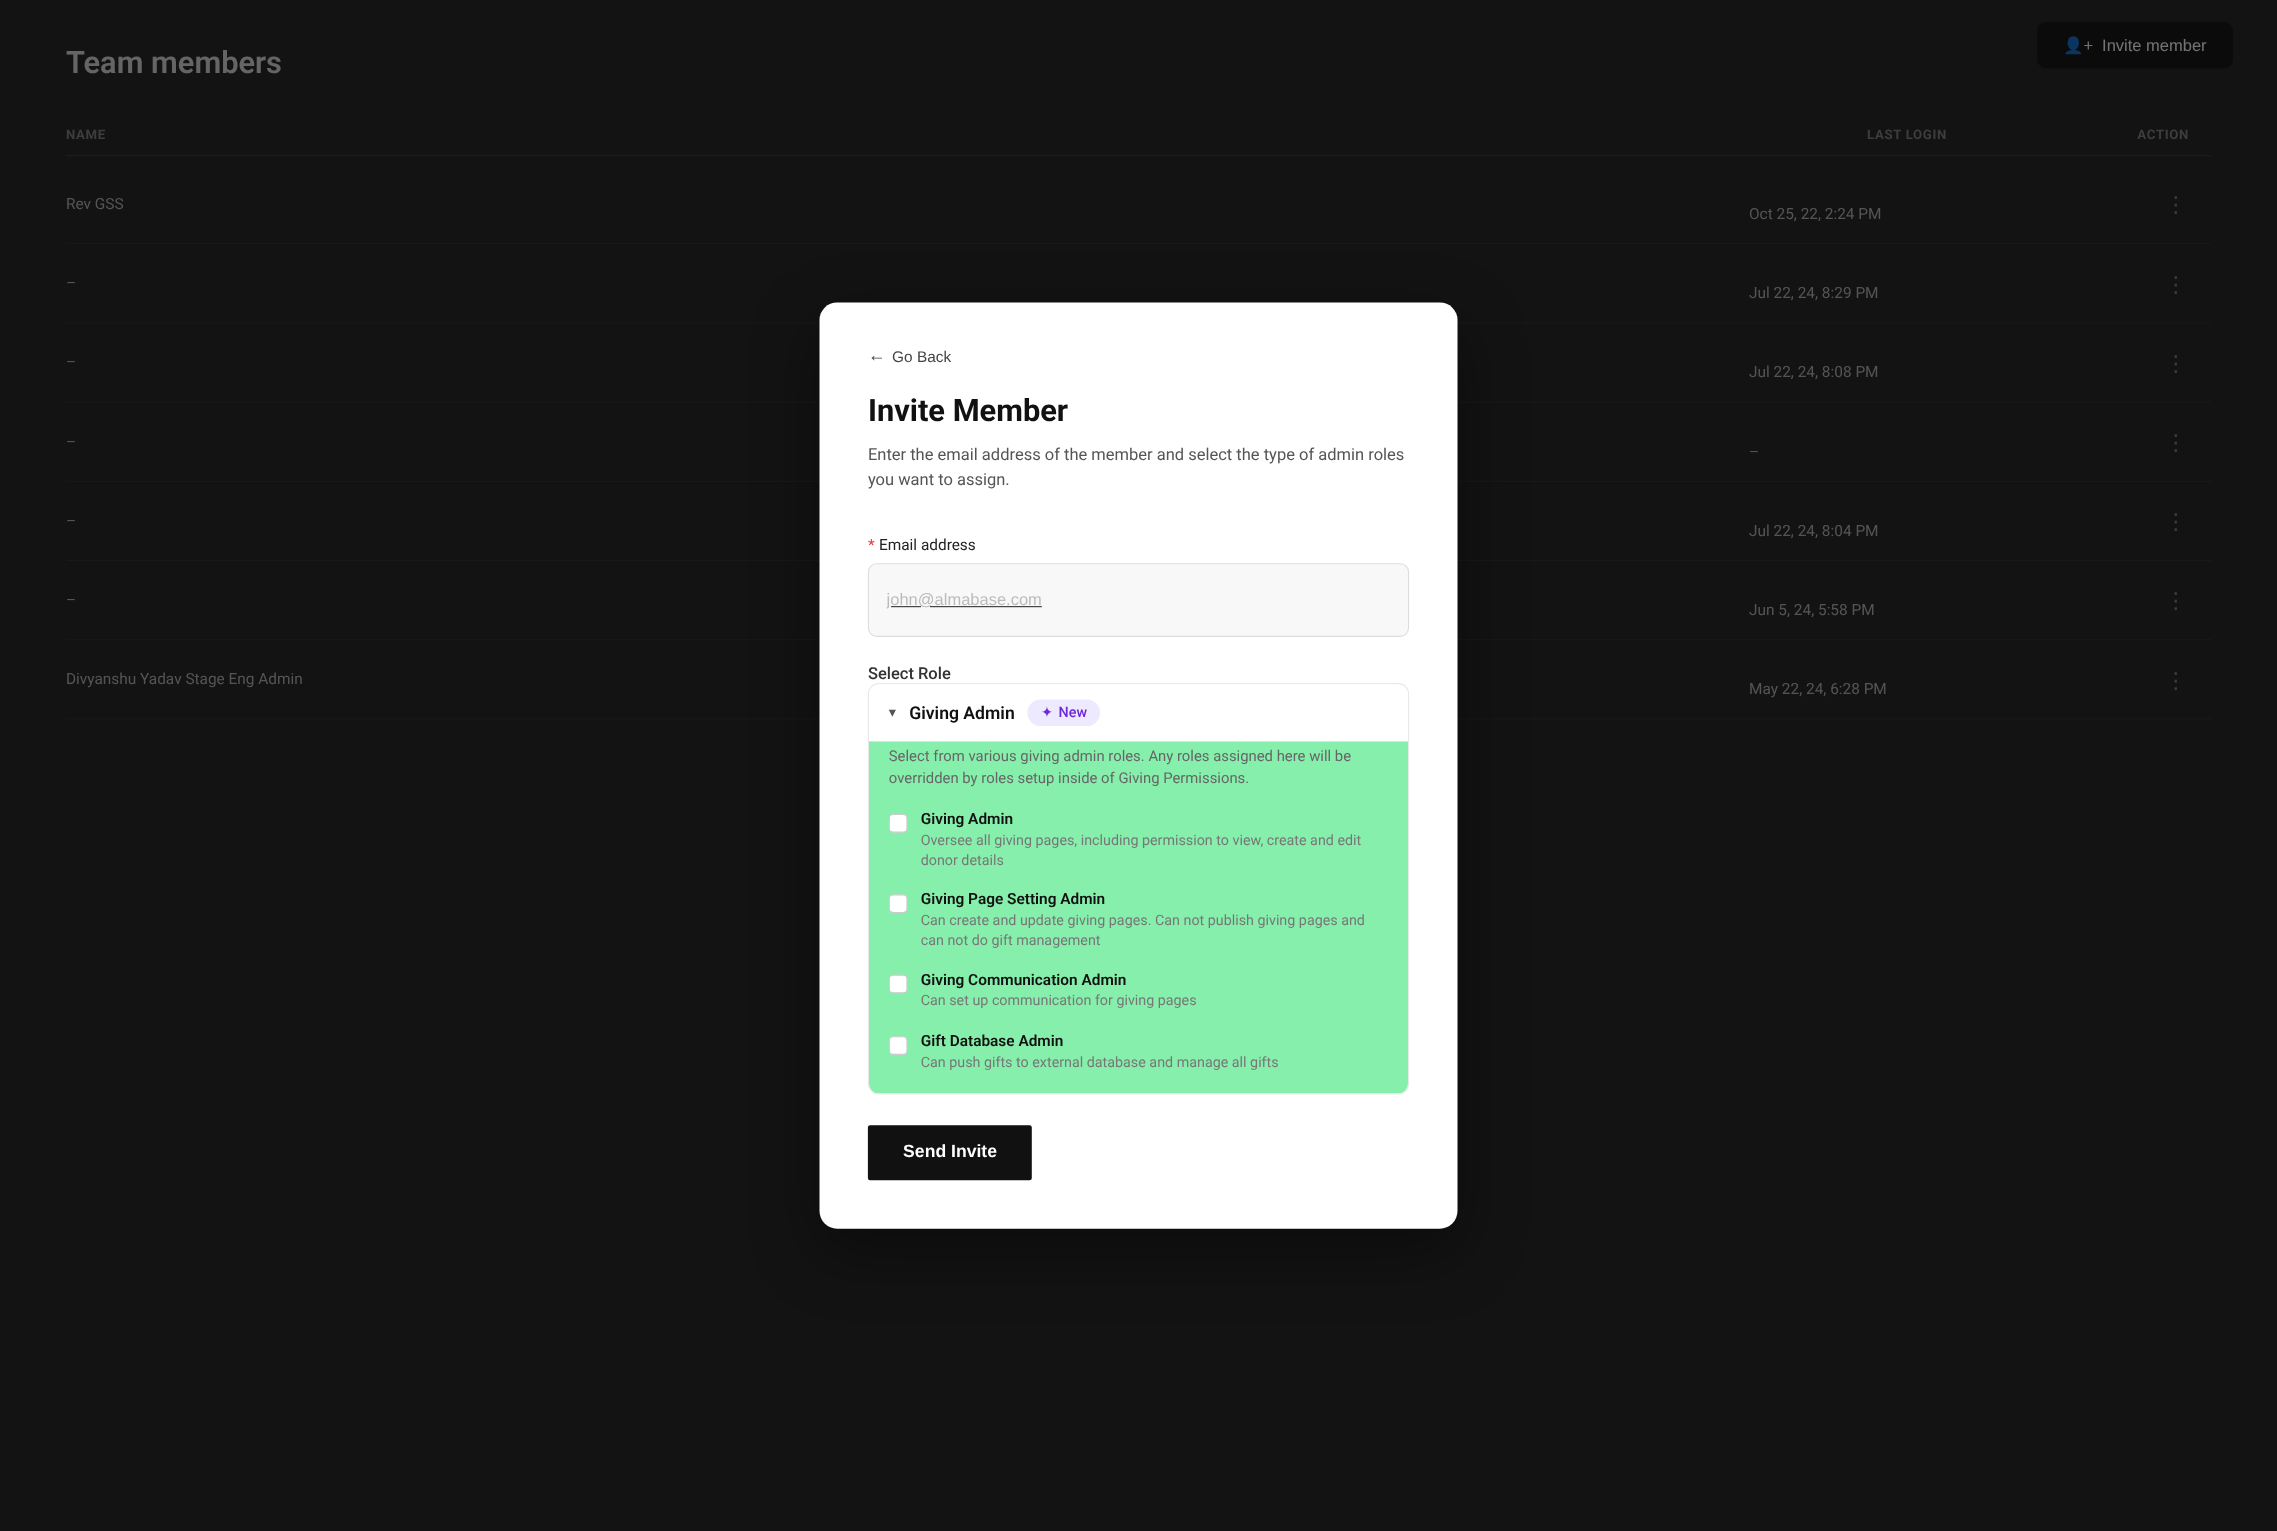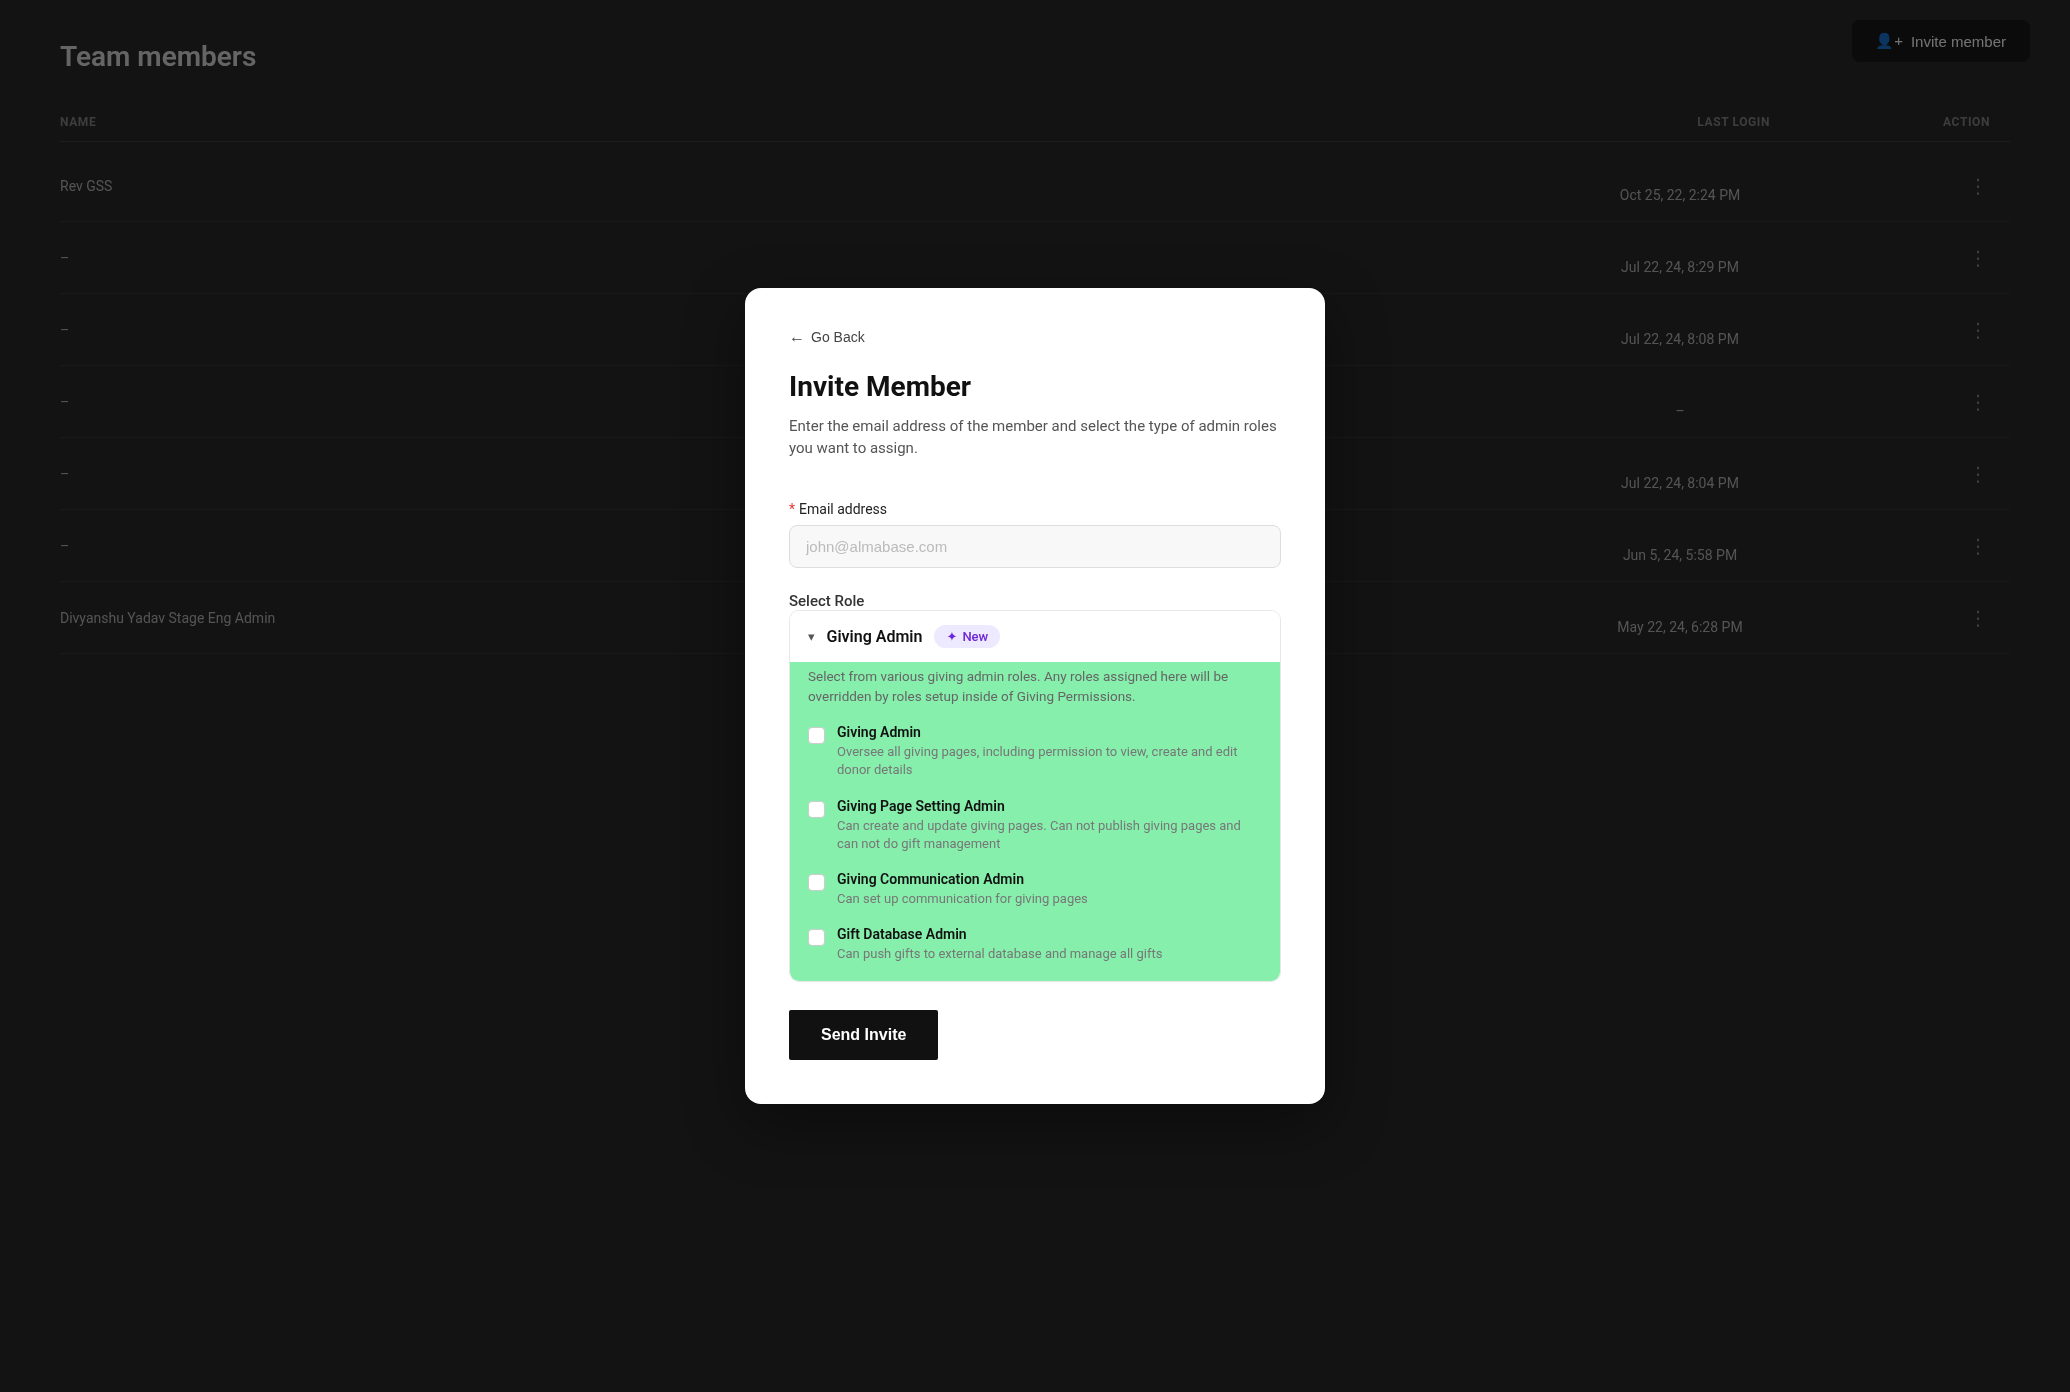--- a/index.html
+++ b/index.html
@@ -50,21 +50,21 @@
       padding: 18px 0;
       border-bottom: 1px solid #383838;
       align-items: center;
     }
 
     .bg-row span {
       color: #bbb;
       font-size: 14px;
     }
 
-    .bg-row span:nth-child(3) { text-align: center; padding-right: 60px; margin-top: 19px; }
+    .bg-row span:nth-child(3) { text-align: left; padding-right: 60px; margin-top: 19px; }
     .bg-row .dot-menu {
       text-align: right;
       padding-right: 20px;
       color: #888;
       font-size: 20px;
       letter-spacing: 2px;
     }
 
     .bg-invite-btn {
       position: fixed;
@@ -145,28 +145,29 @@
       gap: 4px;
     }
 
     .required-star {
       color: #e53935;
       font-size: 14px;
     }
 
     .email-input {
       width: 100%;
-      padding: 12px 16px;
+      padding: 24px 16px;
       border: 1.5px solid #ddd;
       border-radius: 8px;
       font-size: 15px;
       color: #333;
       background: #f8f8f8;
       outline: none;
       margin-bottom: 24px;
+      text-decoration: underline;
     }
 
     .email-input::placeholder { color: #bbb; }
 
     .select-role-label {
       font-size: 15px;
       color: #333;
       font-weight: 500;
     }
 

